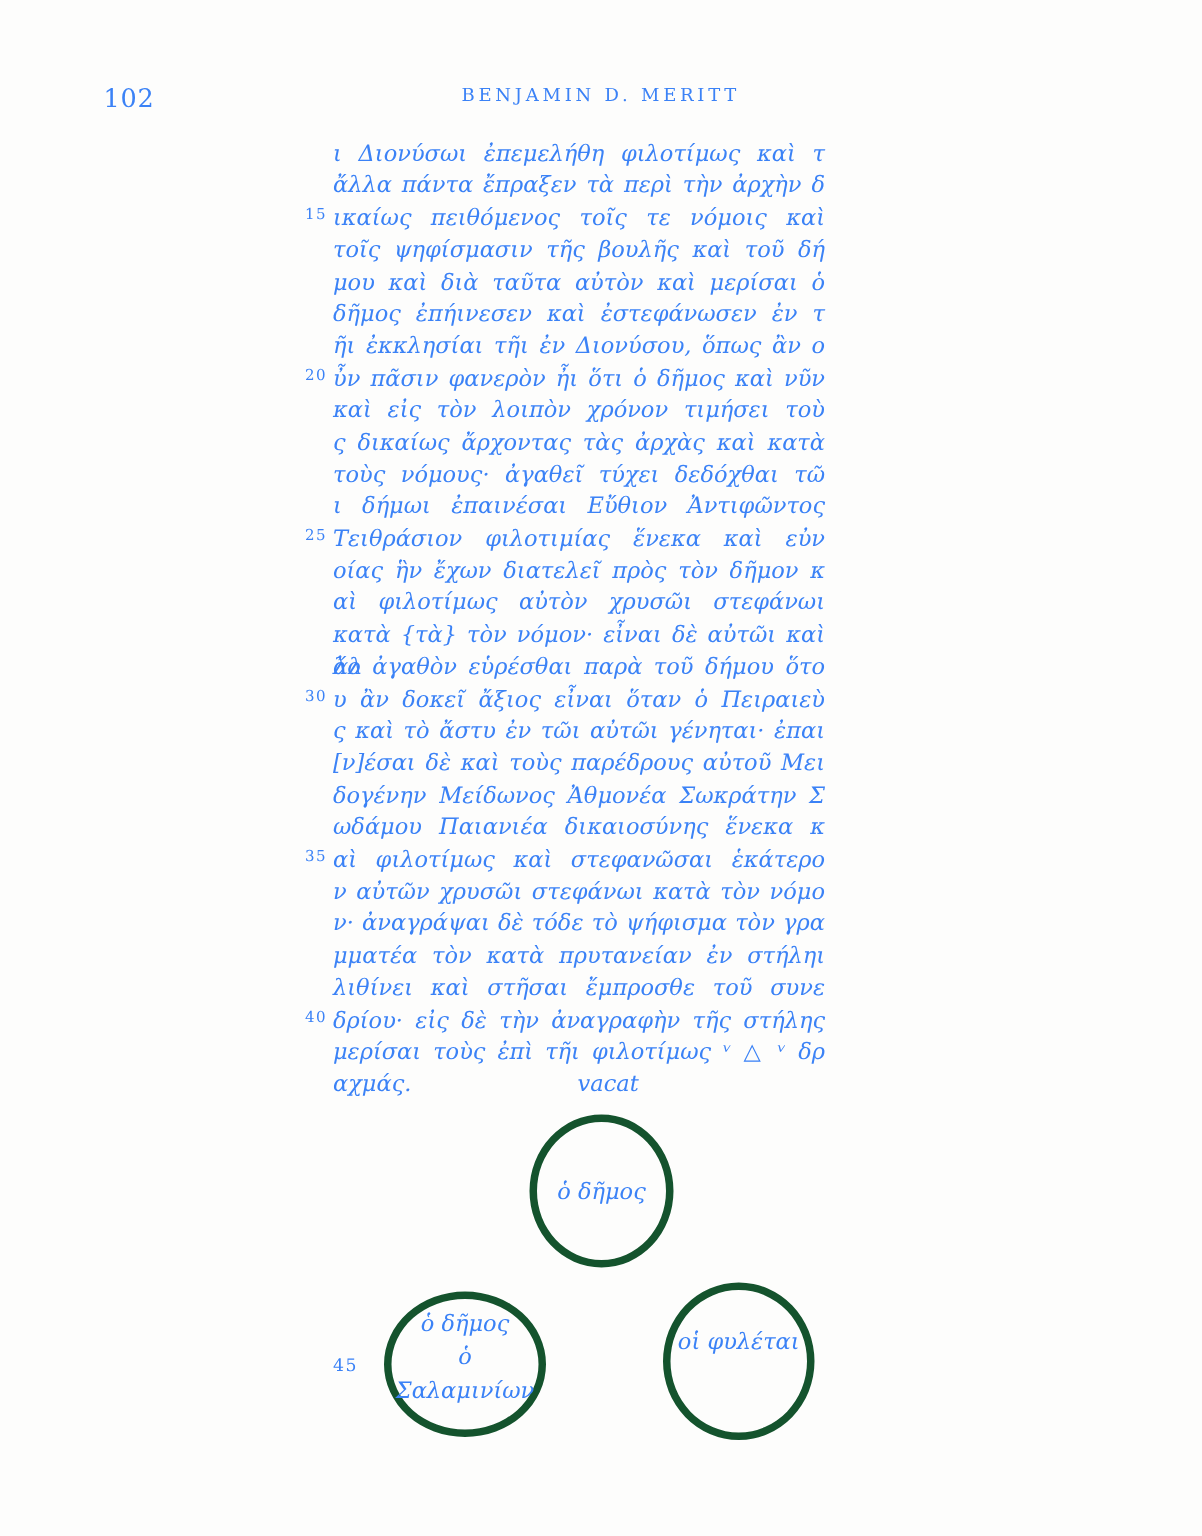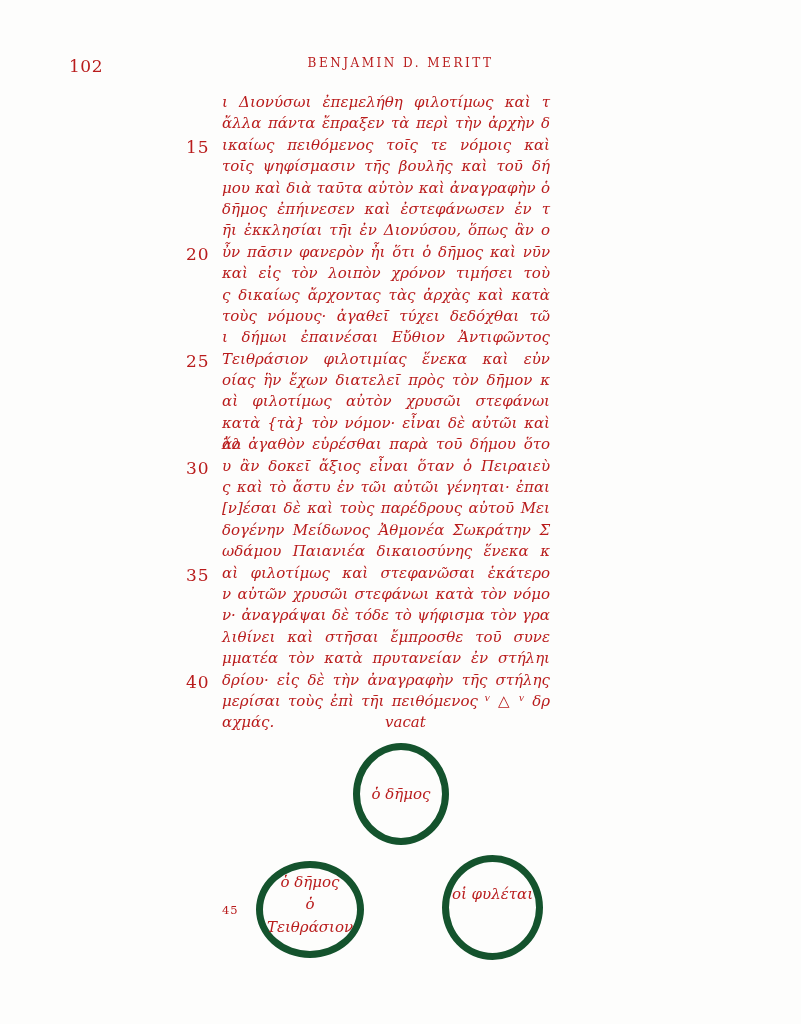--- a/index.html
+++ b/index.html
@@ -2,21 +2,21 @@
 <html><head>
 <meta charset="utf-8">
 <style>
   html,body{margin:0;padding:0;background:#e8e8e8;}
   .page{
     position:relative;
     width:801px;height:1024px;
     margin:0 auto;
     background:#fdfdfc;
     font-family:"DejaVu Serif","DejaVu Sans",serif;
-    color:#b91c1c;
+    color:#3b82f6;
     overflow:hidden;
   }
   .pagenum{
     position:absolute;left:69px;top:56px;
     font-size:17px;letter-spacing:0.5px;
   }
   .htitle{
     position:absolute;left:0;top:56px;width:100%;
     text-align:center;font-size:12px;letter-spacing:2.5px;
   }
@@ -31,31 +31,32 @@
     line-height:21.4px;
   }
   .gline .ltext{
     display:block;
     text-align:justify;
     text-align-last:justify;
     text-justify:inter-word;
   }
   .lnum{
     position:absolute;left:-36px;top:4px;width:32px;
-    font-style:normal;font-size:17px;line-height:1;
+    text-align:right;
+    font-style:normal;font-size:10px;line-height:1;
     letter-spacing:1px;
   }
   .closing{
     position:relative;height:21.4px;
     font-style:italic;font-size:15px;line-height:21.4px;
   }
   .closing .vacat{position:absolute;left:163px;}
   .crown{
     position:absolute;
-    border:7px solid #14532d;
+    border:5px solid #14532d;
     border-radius:50%;
     display:flex;flex-direction:column;
     align-items:center;justify-content:center;
     font-style:italic;font-size:15px;line-height:1.5;
     text-align:center;
     box-sizing:border-box;
   }
   #crown-top{left:353px;top:743px;width:96px;height:102px;}
   #crown-bl{left:256px;top:861px;width:108px;height:97px;padding-bottom:10px;}
   #crown-br{left:442px;top:855px;width:101px;height:105px;padding-bottom:26px;}
@@ -89,21 +90,21 @@
       <span class="ltext">ικαίως πειθόμενος τοῖς τε νόμοις καὶ</span>
     </div>
 
     <div class="gline">
       <span class="lnum"></span>
       <span class="ltext">τοῖς ψηφίσμασιν τῆς βουλῆς καὶ τοῦ δή</span>
     </div>
 
     <div class="gline">
       <span class="lnum"></span>
-      <span class="ltext">μου καὶ διὰ ταῦτα αὐτὸν καὶ ἀναγραφὴν ὁ</span>
+      <span class="ltext">μου καὶ διὰ ταῦτα αὐτὸν καὶ μερίσαι ὁ</span>
     </div>
 
     <div class="gline">
       <span class="lnum"></span>
       <span class="ltext">δῆμος ἐπήινεσεν καὶ ἐστεφάνωσεν ἐν τ</span>
     </div>
 
     <div class="gline">
       <span class="lnum"></span>
       <span class="ltext">ῆι ἐκκλησίαι τῆι ἐν Διονύσου, ὅπως ἂν ο</span>
@@ -194,51 +195,51 @@
       <span class="ltext">ν αὐτῶν χρυσῶι στεφάνωι κατὰ τὸν νόμο</span>
     </div>
 
     <div class="gline">
       <span class="lnum"></span>
       <span class="ltext">ν· ἀναγράψαι δὲ τόδε τὸ ψήφισμα τὸν γρα</span>
     </div>
 
     <div class="gline">
       <span class="lnum"></span>
+      <span class="ltext">μματέα τὸν κατὰ πρυτανείαν ἐν στήληι</span>
+    </div>
+
+    <div class="gline">
+      <span class="lnum"></span>
       <span class="ltext">λιθίνει καὶ στῆσαι ἔμπροσθε τοῦ συνε</span>
-    </div>
-
-    <div class="gline">
-      <span class="lnum"></span>
-      <span class="ltext">μματέα τὸν κατὰ πρυτανείαν ἐν στήληι</span>
     </div>
 
     <div class="gline">
       <span class="lnum">40</span>
       <span class="ltext">δρίου· εἰς δὲ τὴν ἀναγραφὴν τῆς στήλης</span>
     </div>
 
     <div class="gline">
       <span class="lnum"></span>
-      <span class="ltext">μερίσαι τοὺς ἐπὶ τῆι πειθόμενος ᵛ △ ᵛ δρ</span>
+      <span class="ltext">μερίσαι τοὺς ἐπὶ τῆι φιλοτίμως ᵛ △ ᵛ δρ</span>
     </div>
   <div class="closing">
       <span class="ltext-left">αχμάς.</span>
       <span class="vacat">vacat</span>
     </div>
   </div>
 
   <div class="crown" id="crown-top">
     <span>ὁ δῆμος</span>
   </div>
 
   <span class="bl-num">45</span>
 
   <div class="crown" id="crown-bl">
     <span>ὁ δῆμος</span>
-    <span>ὁ Τειθράσιον</span>
+    <span>ὁ Σαλαμινίων</span>
   </div>
 
   <div class="crown" id="crown-br">
     <span>οἱ φυλέται</span>
   </div>
 
 </div>
 
 </body></html>

